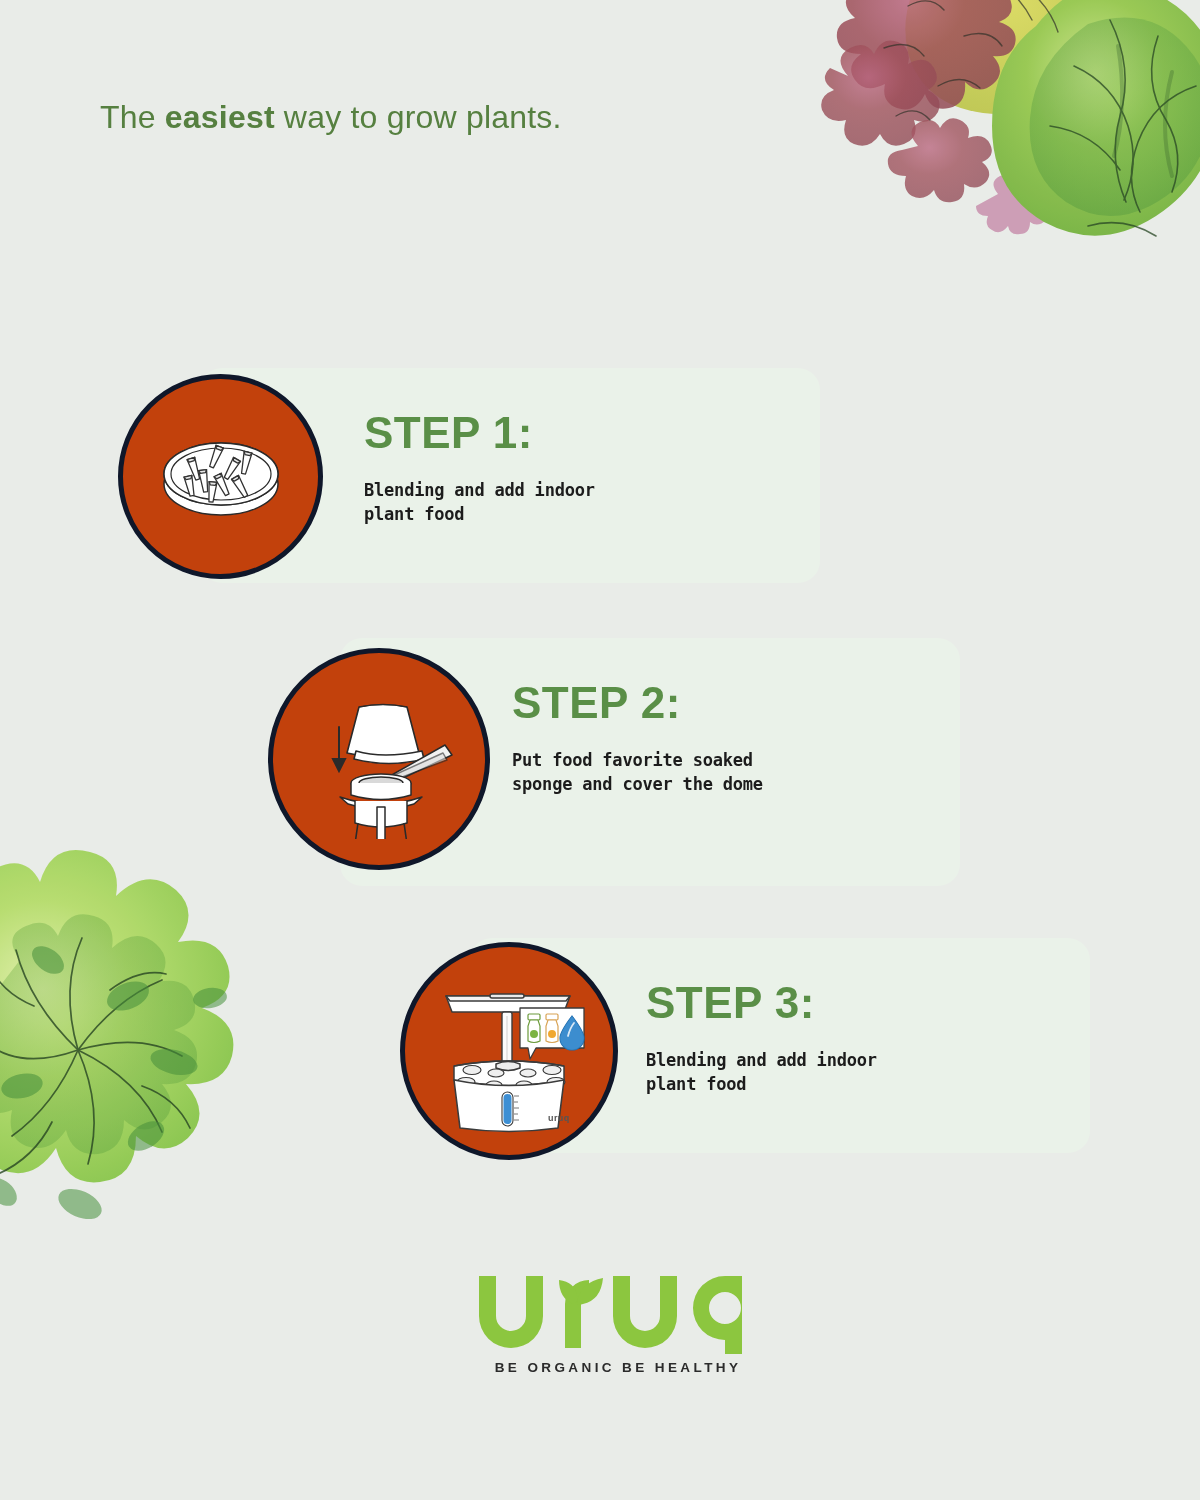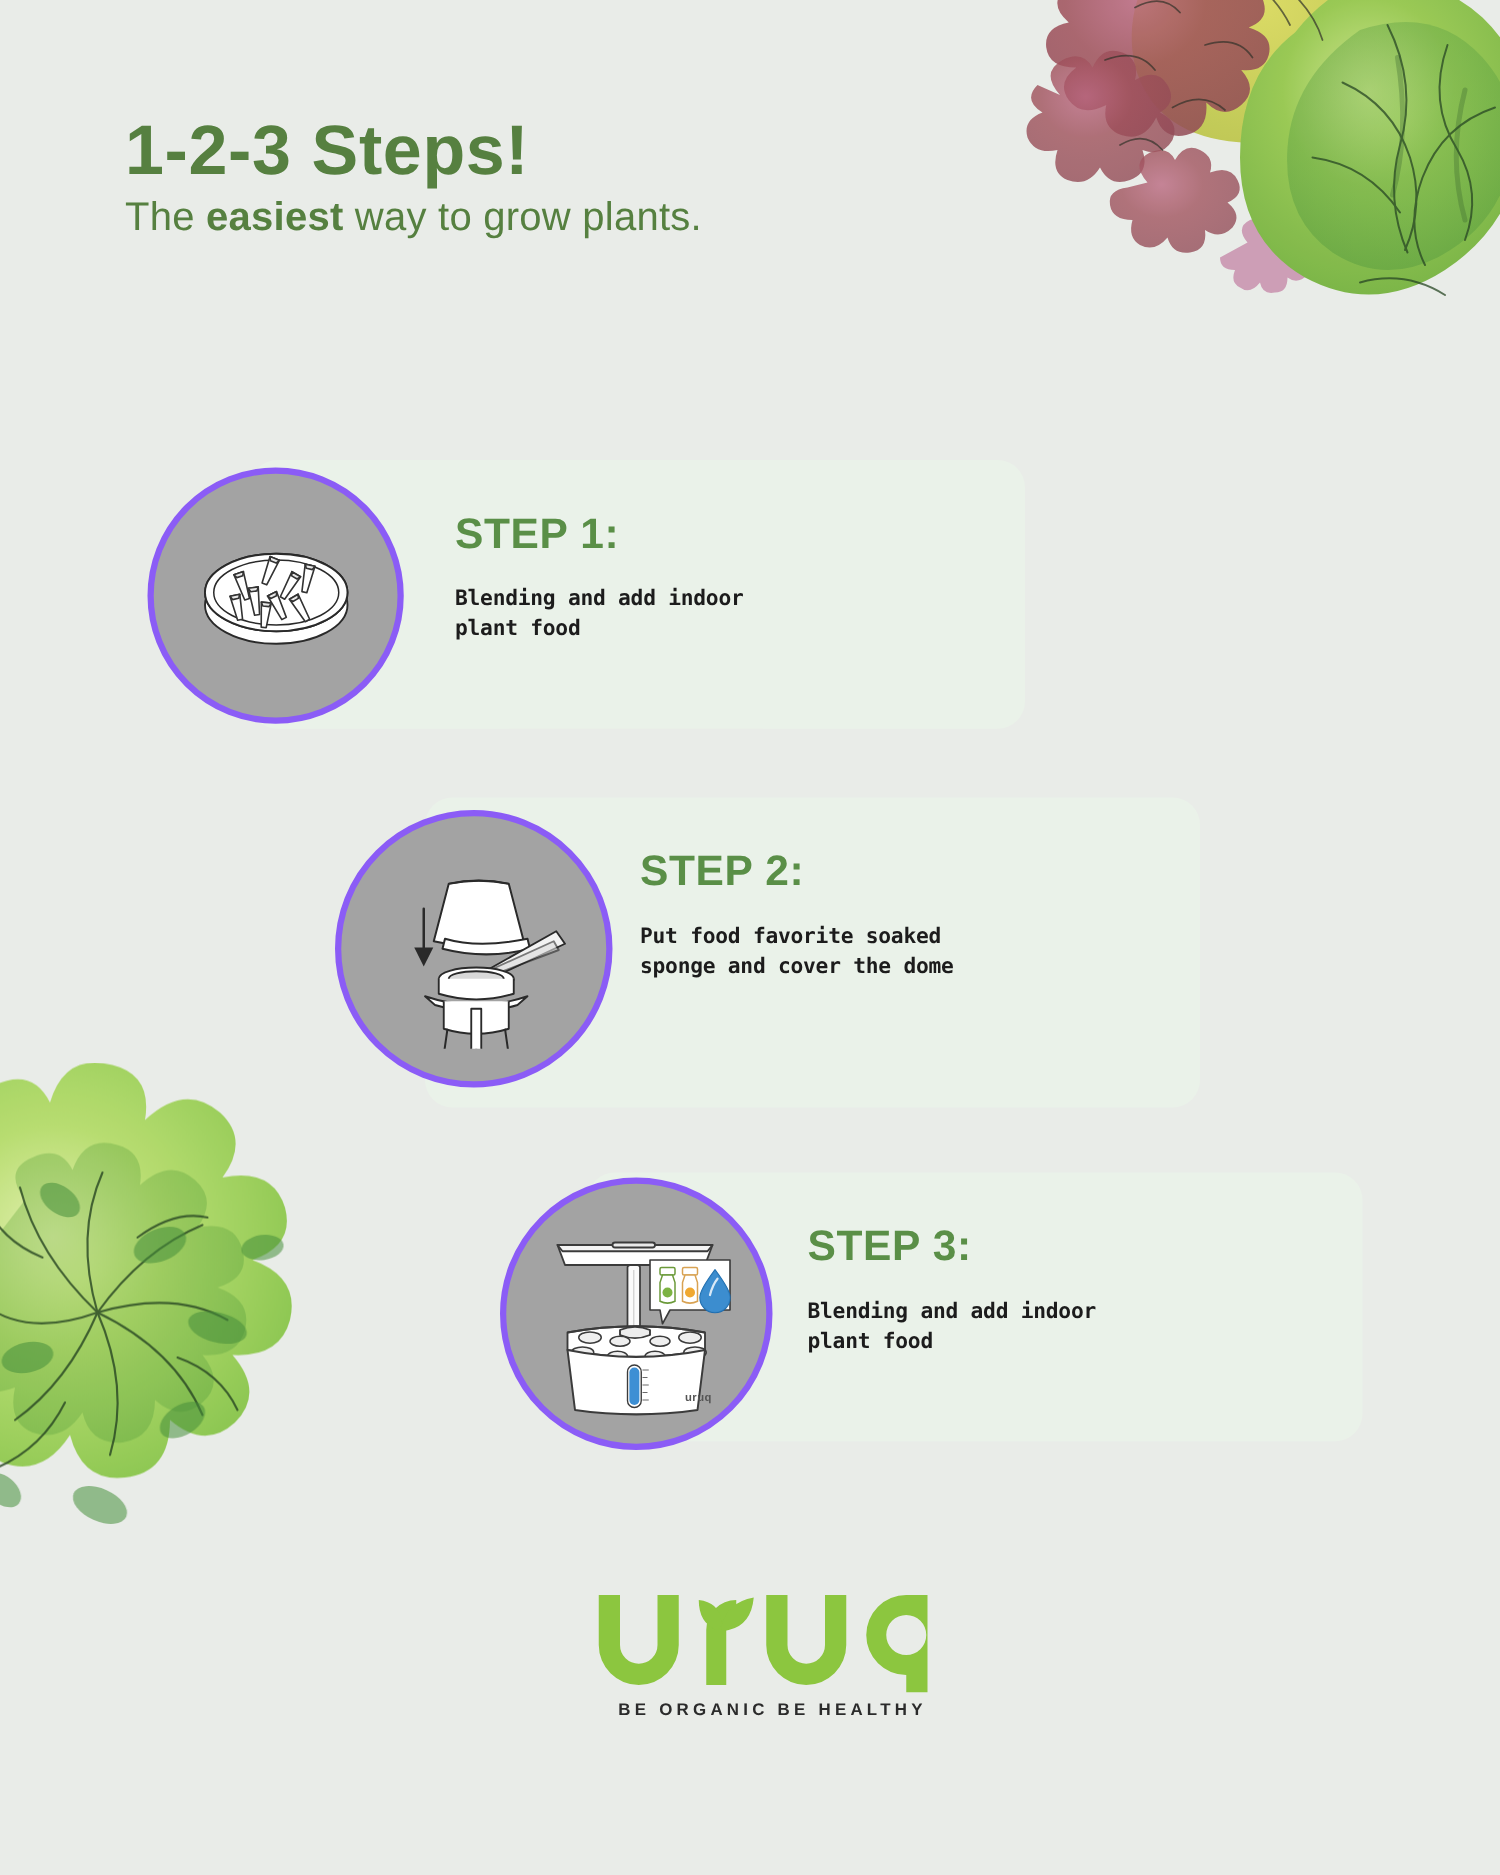--- a/index.html
+++ b/index.html
@@ -50,40 +50,40 @@
     border-radius: 22px;
   }
 
   #step-card-1 { left: 200px; top: 368px; width: 620px; height: 215px; }
   #step-card-2 { left: 340px; top: 638px; width: 620px; height: 248px; }
   #step-card-3 { left: 470px; top: 938px; width: 620px; height: 215px; }
 
   .step-icon {
     position: absolute;
     border-radius: 50%;
-    background: #a3a3a3;
-    border: 5px solid #8b5cf6;
+    background: #c2410c;
+    border: 5px solid #0f172a;
     display: flex;
     align-items: center;
     justify-content: center;
     overflow: hidden;
     text-align: center;
   }
 
   #step-icon-1 { left: 118px; top: 374px; width: 205px; height: 205px; }
   #step-icon-2 { left: 268px; top: 648px; width: 222px; height: 222px; }
   #step-icon-3 { left: 400px; top: 942px; width: 218px; height: 218px; }
 
   .step-text { position: absolute; }
   #step-text-1 { left: 364px; top: 408px; width: 440px; }
   #step-text-2 { left: 512px; top: 678px; width: 452px; }
   #step-text-3 { left: 646px; top: 978px; width: 450px; }
 
   .step-heading {
-    font-size: 34px;
+    font-size: 44px;
     font-weight: bold;
     color: #5a8f47;
     letter-spacing: 0.5px;
   }
 
   .step-body {
     margin-top: 20px;
     font-family: "DejaVu Sans Mono", "Liberation Mono", monospace;
     font-size: 17px;
     font-weight: bold;
@@ -226,21 +226,20 @@
       <ellipse cx="88" cy="160" rx="18" ry="11" transform="rotate(36 88 160)"></ellipse>
       <ellipse cx="62" cy="286" rx="21" ry="12" transform="rotate(-12 62 286)"></ellipse>
       <ellipse cx="120" cy="404" rx="23" ry="13" transform="rotate(24 120 404)"></ellipse>
       <ellipse cx="250" cy="198" rx="17" ry="10" transform="rotate(-8 250 198)"></ellipse>
       <ellipse cx="42" cy="392" rx="17" ry="11" transform="rotate(40 42 392)"></ellipse>
     </g>
   </g>
 </svg>
 
 <div class="header">
-  <div id="page-title">1-2-3 Steps!</div>
   <div id="page-subtitle"><span>The </span><span class="strong">easiest</span><span> way to grow plants.</span></div>
 </div>
 
 <div class="step-card" id="step-card-1"></div>
 
 <div class="step-icon" id="step-icon-1">
   <svg viewBox="0 0 150 150" width="150" height="150">
     <g fill="#ffffff" stroke="#2a2a2a" stroke-width="1.5">
       <ellipse cx="75" cy="82" rx="57" ry="31"></ellipse>
       <path d="M18 72 a57 31 0 0 0 114 0 a57 31 0 0 0 -114 0z" fill="#ffffff"></path>

